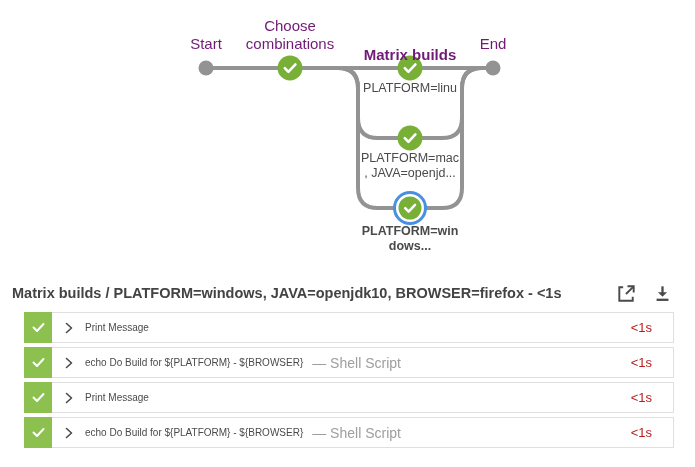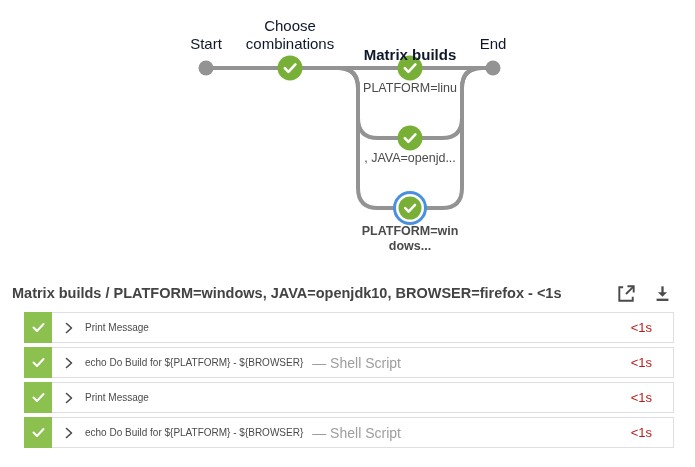--- a/index.html
+++ b/index.html
@@ -1,21 +1,21 @@
 <!DOCTYPE html>
 <html><head>
 <meta charset="utf-8">
 <style>
   html,body{margin:0;padding:0;background:#fff;}
   body{width:695px;height:467px;font-family:"Liberation Sans",sans-serif;overflow:hidden;position:relative;}
 
   
   .graph{position:relative;width:695px;height:262px;}
   .graph svg{position:absolute;left:0;top:0;}
-  .stage-label{position:absolute;transform:translateX(-50%);font-size:15px;color:#0f172a;white-space:nowrap;text-align:center;line-height:18px;}
+  .stage-label{position:absolute;transform:translateX(-50%);font-size:15px;color:#701a75;white-space:nowrap;text-align:center;line-height:18px;}
   .stage-label.bold{font-weight:700;}
   .branch-label{position:absolute;left:410px;transform:translateX(-50%);font-size:12.5px;line-height:14.5px;color:#4a4a4a;text-align:center;white-space:nowrap;}
   .branch-label.bold{font-weight:700;}
   .branch-label span{display:block;}
   .stage-label span{display:block;}
 
   
   .detail-header{display:flex;align-items:center;margin:16px 20px 0 12px;height:30px;}
   .detail-title{flex:1;font-size:14.5px;font-weight:700;color:#434343;white-space:nowrap;overflow:hidden;}
   .icon-btn{width:26px;height:26px;margin-left:10px;display:flex;align-items:center;justify-content:center;cursor:pointer;background:none;border:none;padding:0;}
@@ -73,20 +73,21 @@
     <span>Choose</span>
     <span>combinations</span>
   </div>
   <div class="stage-label bold" style="left:410px;top:46px;">Matrix builds</div>
   <div class="stage-label" style="left:493px;top:35px;">End</div>
 
   <div class="branch-label" style="top:81px;">
     <span>PLATFORM=linu</span>
   </div>
   <div class="branch-label" style="top:151px;">
+    <span>PLATFORM=mac</span>
     <span>, JAVA=openjd...</span>
   </div>
   <div class="branch-label bold" style="top:224px;">
     <span>PLATFORM=win</span>
     <span>dows...</span>
   </div>
 </div>
 
 <div class="detail-header">
   <div class="detail-title">Matrix builds / PLATFORM=windows, JAVA=openjdk10, BROWSER=firefox - &lt;1s</div>

